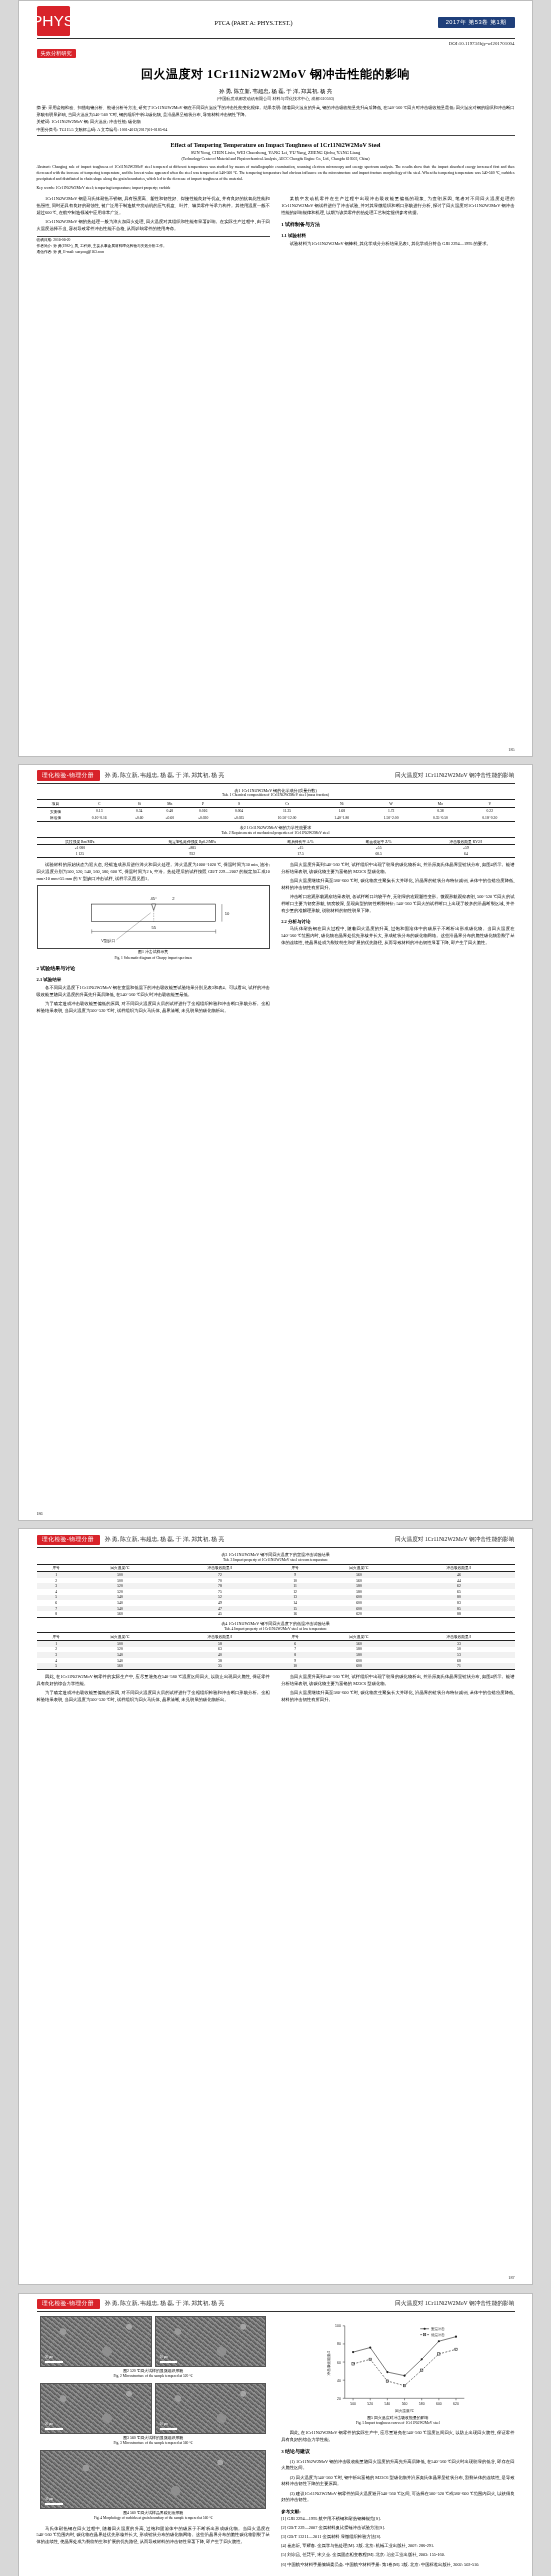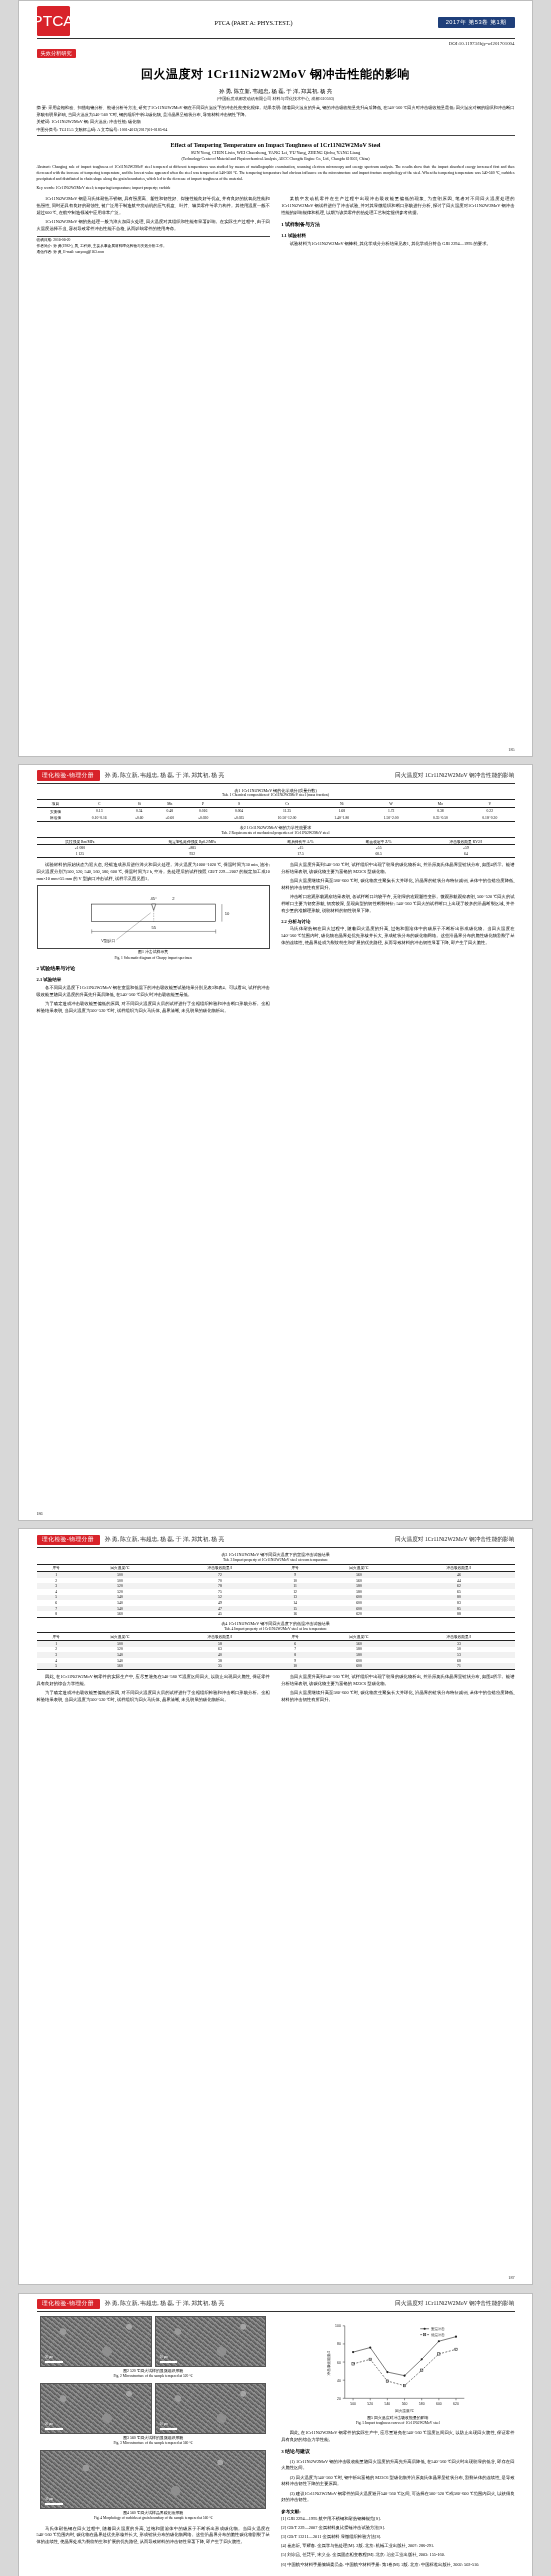--- a/index.html
+++ b/index.html
@@ -103,21 +103,21 @@
   svg{display:block;}
 </style>
 </head>
 <body>
 
 <div class="page">
 
   <div class="sheet" style="min-height:757px;">
 
     <div class="mast-line">
-      <div class="mast-logo">PTCA</div>
+      <div class="mast-logo">PHYS</div>
       <div class="mast-mid">
         <div>PTCA (PART A: PHYS.TEST.)</div>
       </div>
       <div class="mast-right">2017年 第53卷 第1期</div>
     </div>
     <div class="doi">DOI:10.11973/lhjy-wl201701004</div>
 
     <div style="display:flex;align-items:center;gap:4.1px;margin-top:3.1px;">
       <div style="background:#d8232a;color:#fff;font-size:5.2px;padding:1px 4.1px;border-radius:1px;font-family:'Liberation Sans',sans-serif;">失效分析研究</div>
     </div>

